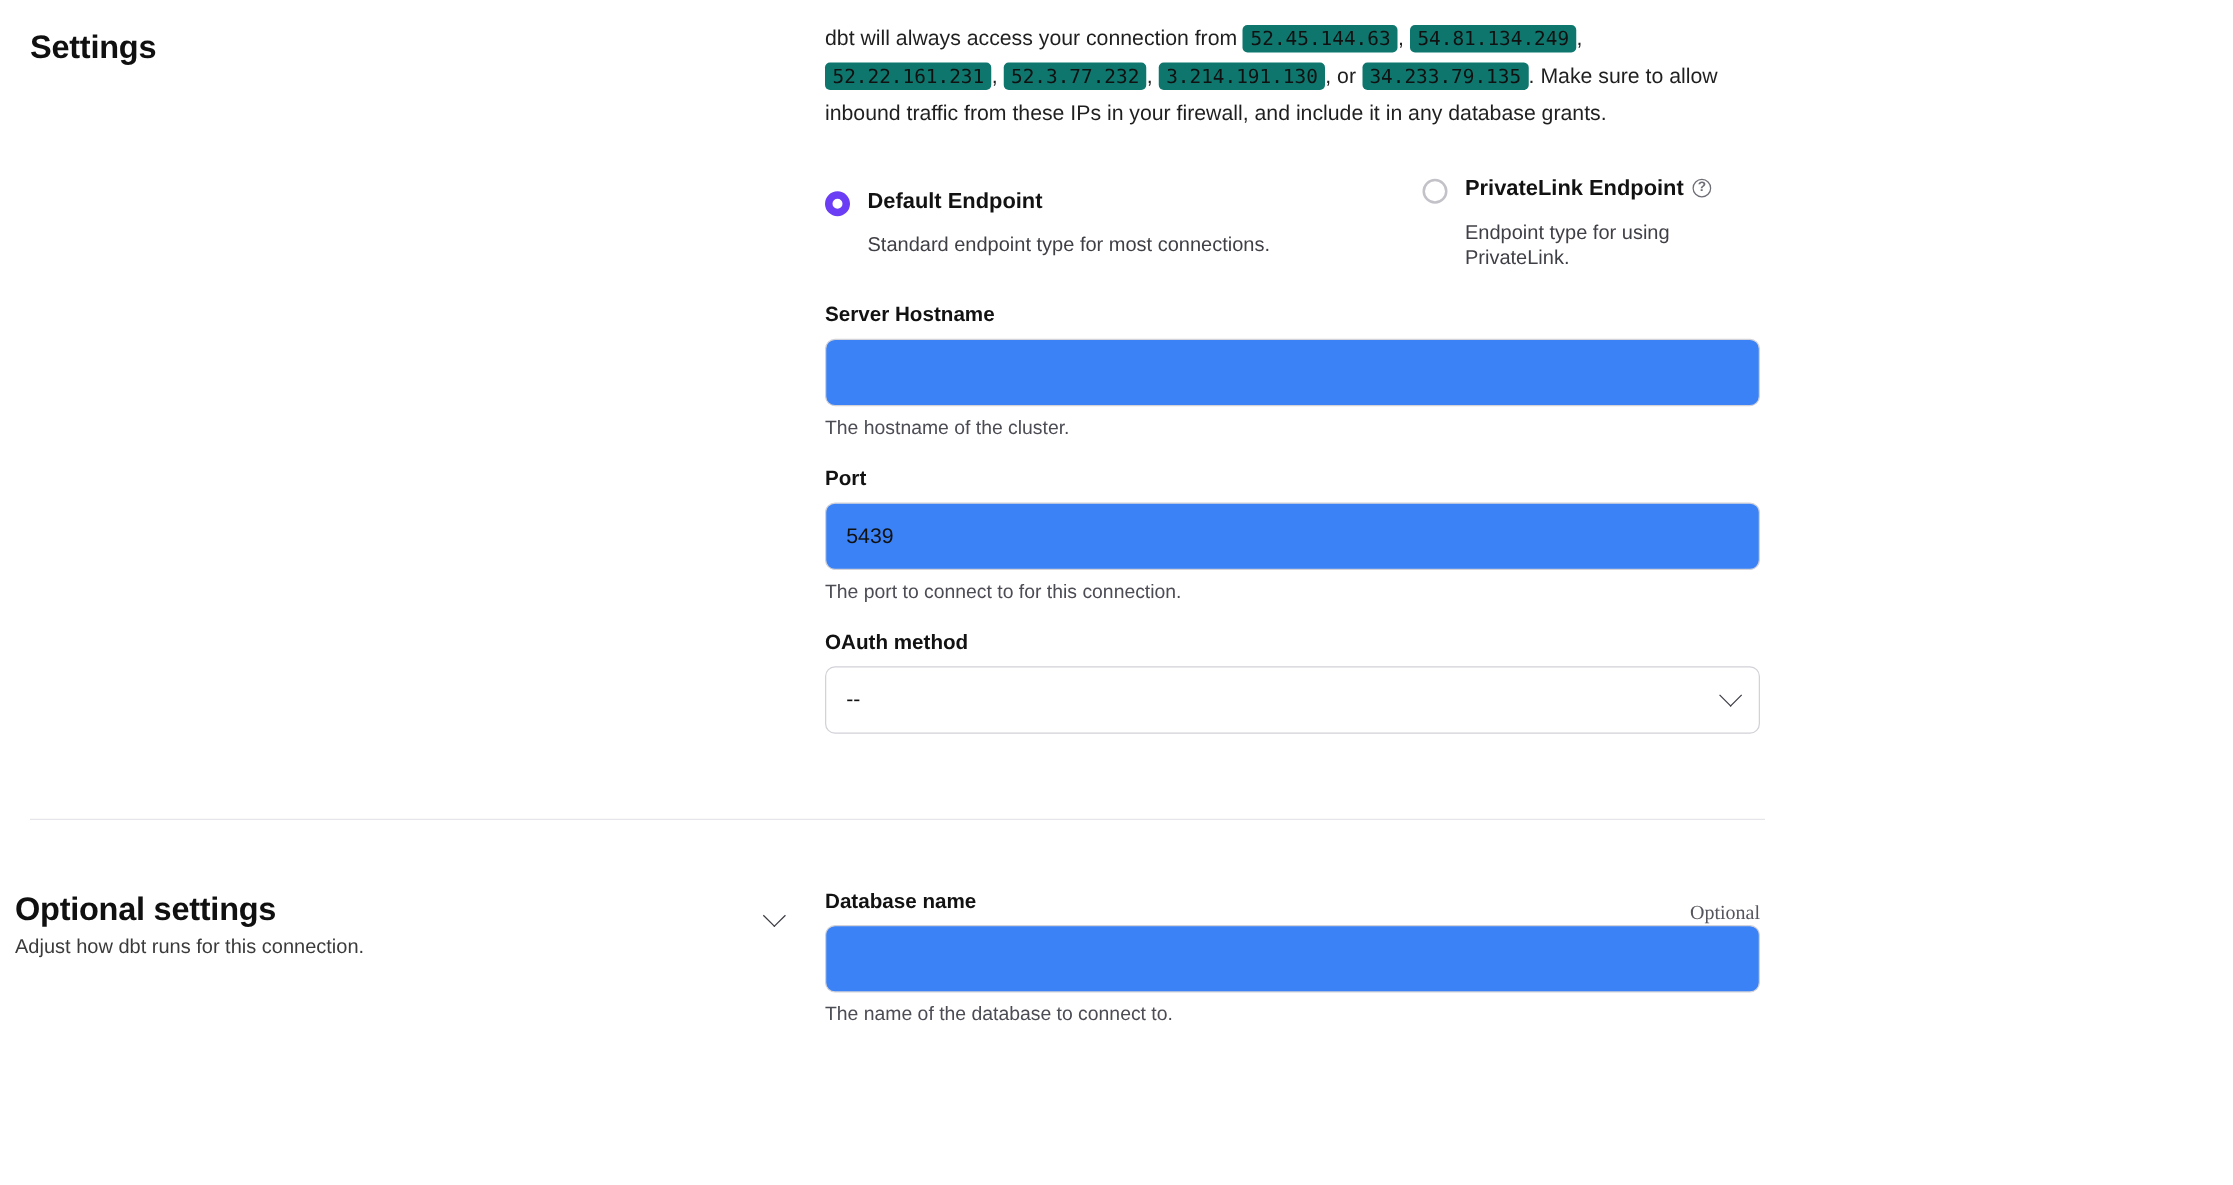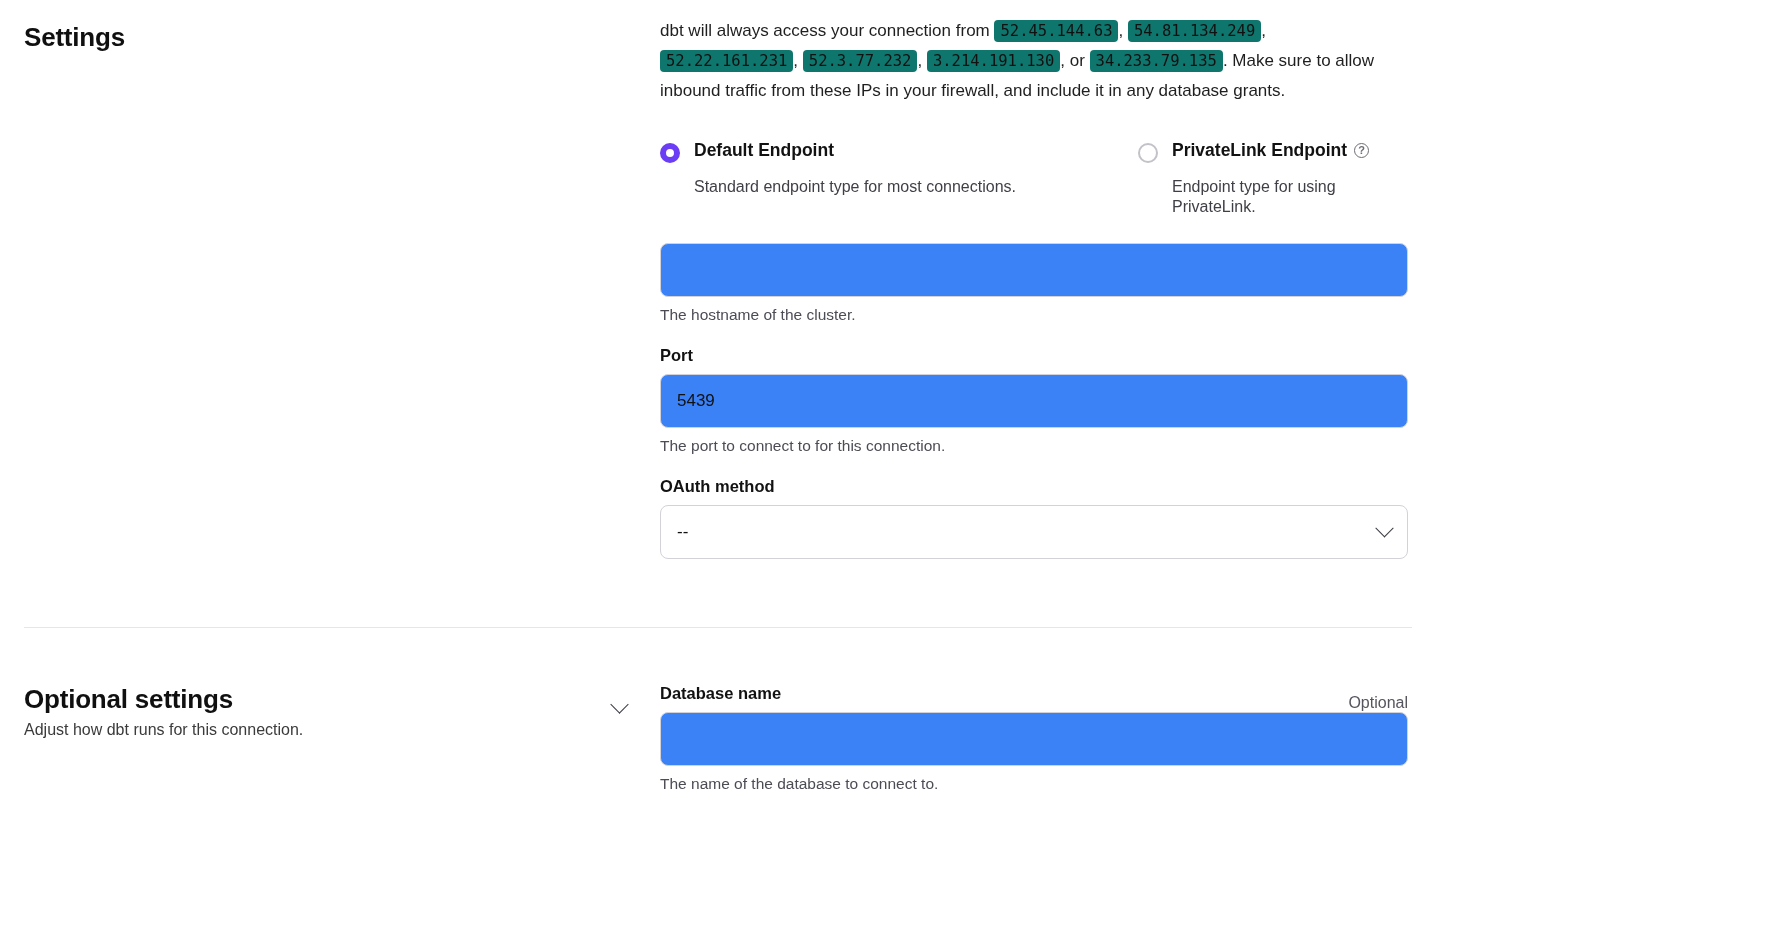--- a/index.html
+++ b/index.html
@@ -69,20 +69,21 @@
     color: #111;
     white-space: nowrap;
   }
 
   
   .endpoint-row {
     display: flex;
     flex-direction: row;
     margin-top: 34px;
     margin-bottom: 26px;
+    align-items: center;
   }
   .endpoint-opt {
     display: flex;
     align-items: flex-start;
     gap: 14px;
   }
   .endpoint-opt.first { width: 478px; flex: 0 0 478px; }
   .radio {
     width: 20px;
     height: 20px;
@@ -143,20 +144,21 @@
   }
   .field-label {
     font-size: 16.5px;
     font-weight: 700;
     color: #121212;
     margin-bottom: 9px;
   }
   .optional-tag {
     font-size: 16px;
     color: #55555d;
+    font-family: Liberation Serif, serif;
   }
   .input-box {
     width: 100%;
     height: 54px;
     border: 1px solid #d2d2d8;
     border-radius: 8px;
     background: #3b82f6;
     font-size: 17px;
     color: #111;
     padding: 0 16px;
@@ -210,21 +212,21 @@
   
   .opt-section {
     display: flex;
     flex-direction: row;
     align-items: flex-start;
     padding-top: 56px;
   }
   .opt-left {
     width: 660px;
     flex: 0 0 660px;
-    padding-left: 24px;
+    padding-left: 12px;
     position: relative;
   }
   .opt-left .section-title { font-size: 26px; }
   .collapse-chev {
     position: absolute;
     right: 34px;
     top: 14px;
     width: 13px;
     height: 13px;
     border-right: 1.8px solid #3a3a42;
@@ -272,20 +274,21 @@
               <span>PrivateLink Endpoint</span>
               <span class="help-icon">?</span>
             </div>
             <div class="et-desc">Endpoint type for using PrivateLink.</div>
           </div>
         </div>
 
       </div>
 
       <div class="field">
+        <div class="field-label">Server Hostname</div>
         <div class="input-box">
           <input type="text" value="" style="">
         </div>
         <div class="field-help">The hostname of the cluster.</div>
       </div>
 
       <div class="field">
         <div class="field-label">Port</div>
         <div class="input-box">
           <input type="text" value="5439" style="">

